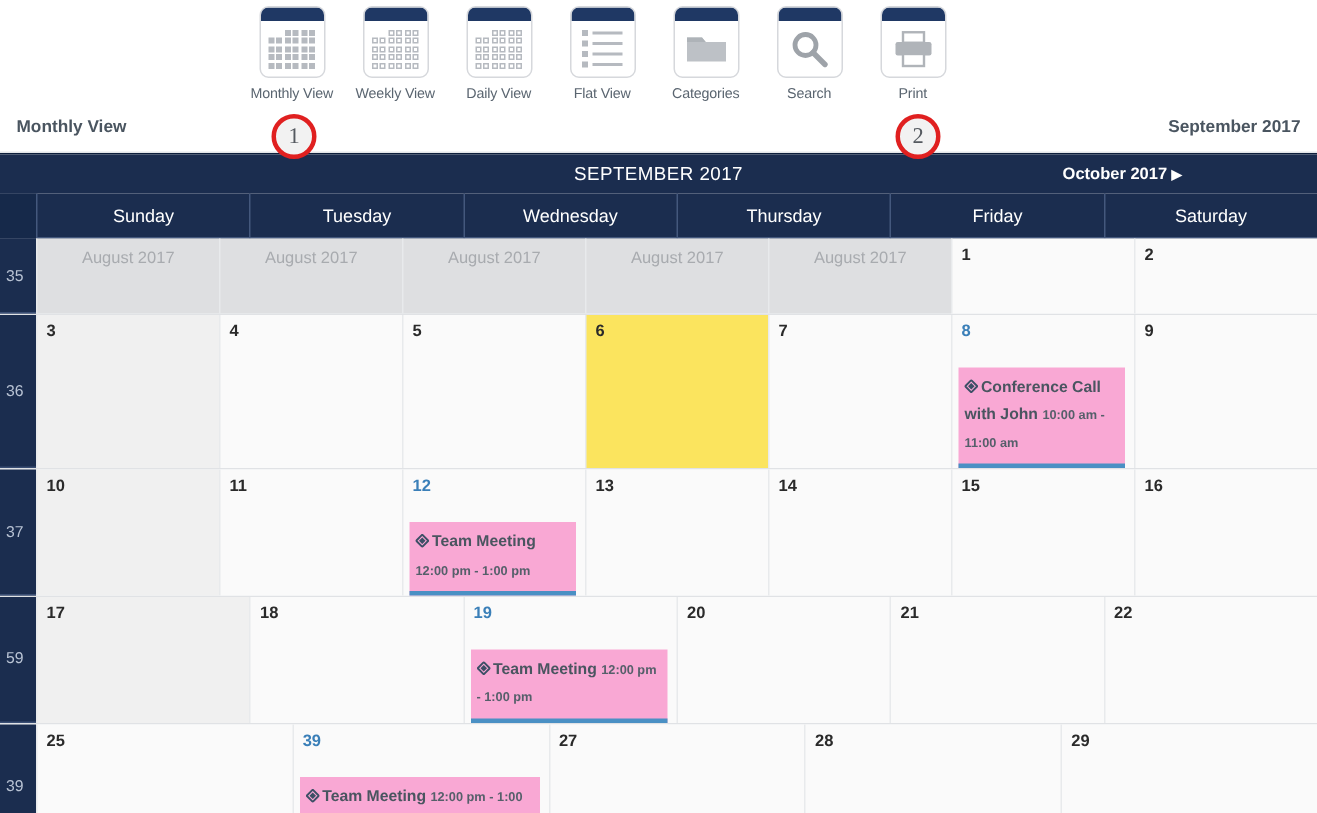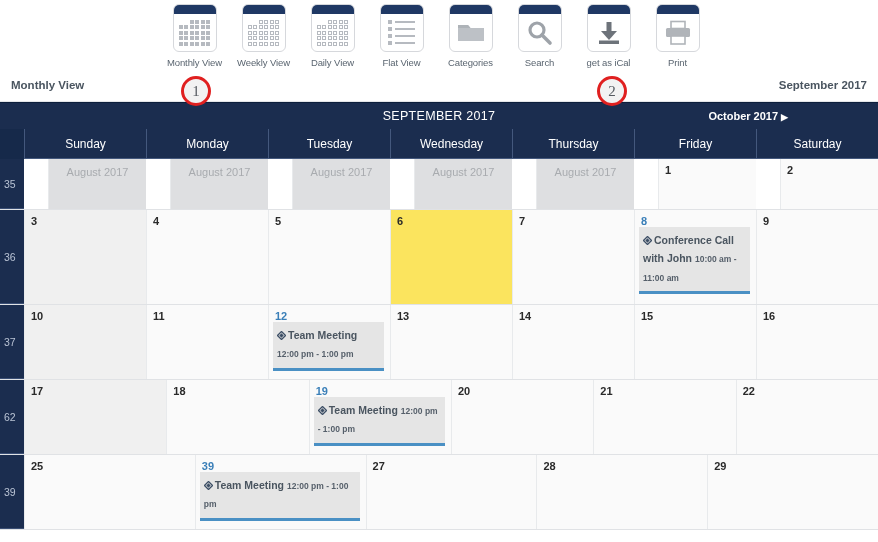--- a/index.html
+++ b/index.html
@@ -162,23 +162,23 @@
   .daynum.linked { color: #3a7fb8; font-weight: bold; }
   .othermonth-label {
     font-size: 11px;
     color: #a8abaf;
     text-align: center;
     padding-top: 2px;
   }
 
   
   .event {
-    margin-top: 0;
+    margin-top: 18px;
     margin-left: -2px;
-    background: #e5e5e5;
+    background: #f9a8d4;
     border-bottom: 3px solid #4a90c4;
     padding: 4px 4px 5px 4px;
     font-size: 10.5px;
     line-height: 1.75;
     color: #4a5560;
     cursor: pointer;
   }
   .event .etitle {
     font-weight: bold;
     color: #4a5560;
@@ -190,21 +190,21 @@
     color: #555f6a;
   }
   .ev-icon {
     display: inline-block;
     width: 9px; height: 9px;
     margin-right: 2px;
     vertical-align: -1px;
   }
 
   .rowh-36 .day { min-height: 94px; }
-  .rowh-35 .day { min-height: 50px; margin-left: 24px; }
+  .rowh-35 .day { min-height: 50px; }
   .rowh-37 .day, .rowh-38 .day, .rowh-39 .day { min-height: 74px; }
   .rowh-35 .wk, .rowh-36 .wk, .rowh-37 .wk, .rowh-38 .wk, .rowh-39 .wk { align-items: center; }
 </style>
 </head>
 <body>
 
 <div class="toolbar" id="toolbar">
     <div class="tool">
       <div class="tool-icon">
         <div class="bar"></div>
@@ -378,33 +378,20 @@
             <line x1="16" y1="16" x2="24" y2="24" stroke="#9ea3a9" stroke-width="3.6" stroke-linecap="round"></line>
           </svg>
         </div>
       </div>
       <div class="tool-label">Search</div>
     </div>
     <div class="tool">
       <div class="tool-icon">
         <div class="bar"></div>
         <div class="body">
-          <svg width="28" height="28" viewBox="0 0 28 28">
-            <rect x="11.5" y="3" width="5" height="11" fill="#6d737a"></rect>
-            <path d="M6 12 L14 21 L22 12 Z" fill="#6d737a"></path>
-            <rect x="4" y="21.5" width="20" height="3.5" fill="#6d737a"></rect>
-          </svg>
-        </div>
-      </div>
-      <div class="tool-label">get as iCal</div>
-    </div>
-    <div class="tool">
-      <div class="tool-icon">
-        <div class="bar"></div>
-        <div class="body">
           <svg width="30" height="26" viewBox="0 0 30 26">
             <rect x="8" y="1.5" width="14" height="7" fill="#ffffff" stroke="#b0b4b9" stroke-width="1.6"></rect>
             <rect x="3" y="8" width="24" height="9" rx="1.5" fill="#b0b4b9"></rect>
             <rect x="8" y="16" width="14" height="8" fill="#ffffff" stroke="#b0b4b9" stroke-width="1.6"></rect>
           </svg>
         </div>
       </div>
       <div class="tool-label">Print</div>
     </div>
   </div>
@@ -420,21 +407,20 @@
 <div class="cal">
   <div class="cal-title">
     <div class="month">SEPTEMBER 2017</div>
     <div class="nav-next">
       <span>October 2017</span><span style="font-size:9px;margin-left:3px;">▶</span>
     </div>
   </div>
   <div class="dow-row" id="dow-row">
       <div class="dow-spacer"></div>
       <div class="dow">Sunday</div>
-      <div class="dow">Monday</div>
       <div class="dow">Tuesday</div>
       <div class="dow">Wednesday</div>
       <div class="dow">Thursday</div>
       <div class="dow">Friday</div>
       <div class="dow">Saturday</div>
     </div>
   <div id="weeks">
       <div class="week-row rowh-35">
         <div class="wk">35</div>
         <div class="day othermonth">
@@ -509,21 +495,21 @@
           <div class="daynum">14</div>
         </div>
         <div class="day">
           <div class="daynum">15</div>
         </div>
         <div class="day">
           <div class="daynum">16</div>
         </div>
       </div>
       <div class="week-row rowh-38">
-        <div class="wk">62</div>
+        <div class="wk">59</div>
         <div class="day shaded">
           <div class="daynum">17</div>
         </div>
         <div class="day">
           <div class="daynum">18</div>
         </div>
         <div class="day">
           <div class="daynum linked">19</div>
           <div class="event"><svg class="ev-icon" viewBox="0 0 10 10">
               <path d="M5 0.5 L9.5 5 L5 9.5 L0.5 5 Z" fill="none" stroke="#3d4f66" stroke-width="1.4"></path>

